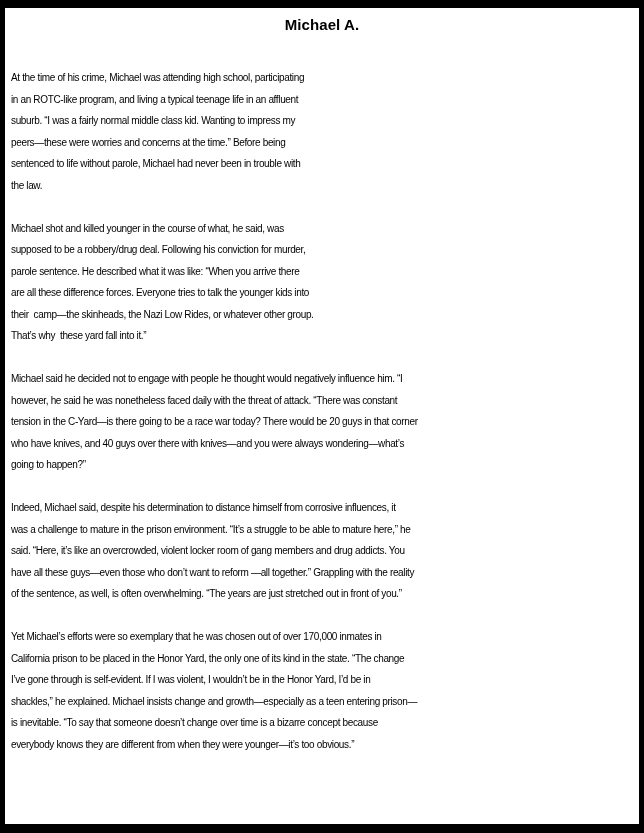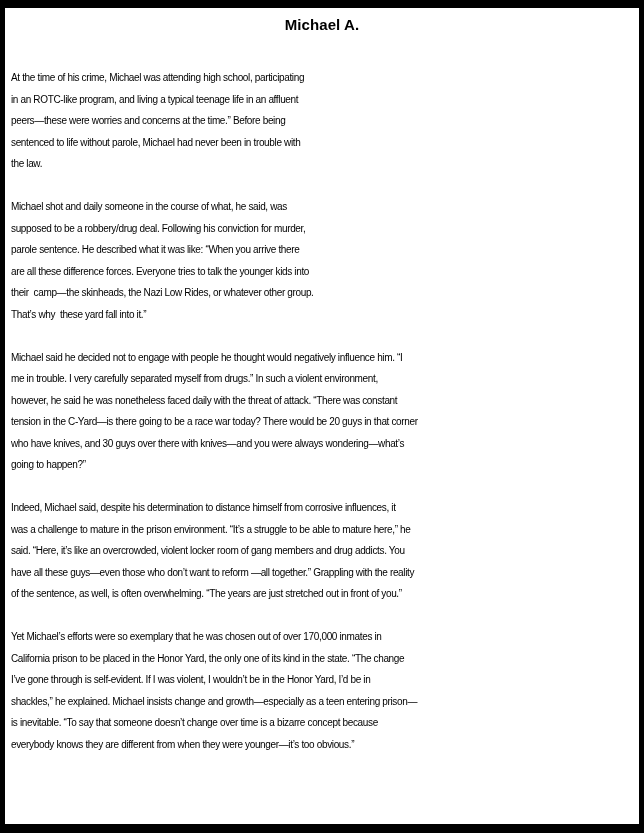--- a/index.html
+++ b/index.html
@@ -44,40 +44,40 @@
 </head>
 <body>
 
 <div class="page">
 
   <div class="title">Michael A.</div>
 
   <div class="para">
     <div class="line">At the time of his crime, Michael was attending high school, participating</div>
     <div class="line">in an ROTC-like program, and living a typical teenage life in an affluent</div>
+    <div class="line">suburb. “I was a fairly normal middle class kid. Wanting to impress my</div>
     <div class="line">peers—these were worries and concerns at the time.” Before being</div>
     <div class="line">sentenced to life without parole, Michael had never been in trouble with</div>
     <div class="line">the law.</div>
   </div>
 
   <div class="para">
-    <div class="line">Michael shot and daily someone in the course of what, he said, was</div>
+    <div class="line">Michael shot and killed younger in the course of what, he said, was</div>
     <div class="line">supposed to be a robbery/drug deal. Following his conviction for murder,</div>
     <div class="line">parole sentence. He described what it was like: “When you arrive there</div>
     <div class="line">are all these difference forces. Everyone tries to talk the younger kids into</div>
     <div class="line">their  camp—the skinheads, the Nazi Low Rides, or whatever other group.</div>
     <div class="line">That’s why  these yard fall into it.”</div>
   </div>
 
   <div class="para">
     <div class="line">Michael said he decided not to engage with people he thought would negatively influence him. “I</div>
-    <div class="line">me in trouble. I very carefully separated myself from drugs.” In such a violent environment,</div>
     <div class="line">however, he said he was nonetheless faced daily with the threat of attack. “There was constant</div>
     <div class="line">tension in the C-Yard—is there going to be a race war today? There would be 20 guys in that corner</div>
-    <div class="line">who have knives, and 30 guys over there with knives—and you were always wondering—what’s</div>
+    <div class="line">who have knives, and 40 guys over there with knives—and you were always wondering—what’s</div>
     <div class="line">going to happen?”</div>
   </div>
 
   <div class="para">
     <div class="line">Indeed, Michael said, despite his determination to distance himself from corrosive influences, it</div>
     <div class="line">was a challenge to mature in the prison environment. “It’s a struggle to be able to mature here,” he</div>
     <div class="line">said. “Here, it’s like an overcrowded, violent locker room of gang members and drug addicts. You</div>
     <div class="line">have all these guys—even those who don’t want to reform —all together.” Grappling with the reality</div>
     <div class="line">of the sentence, as well, is often overwhelming. “The years are just stretched out in front of you.”</div>
   </div>

